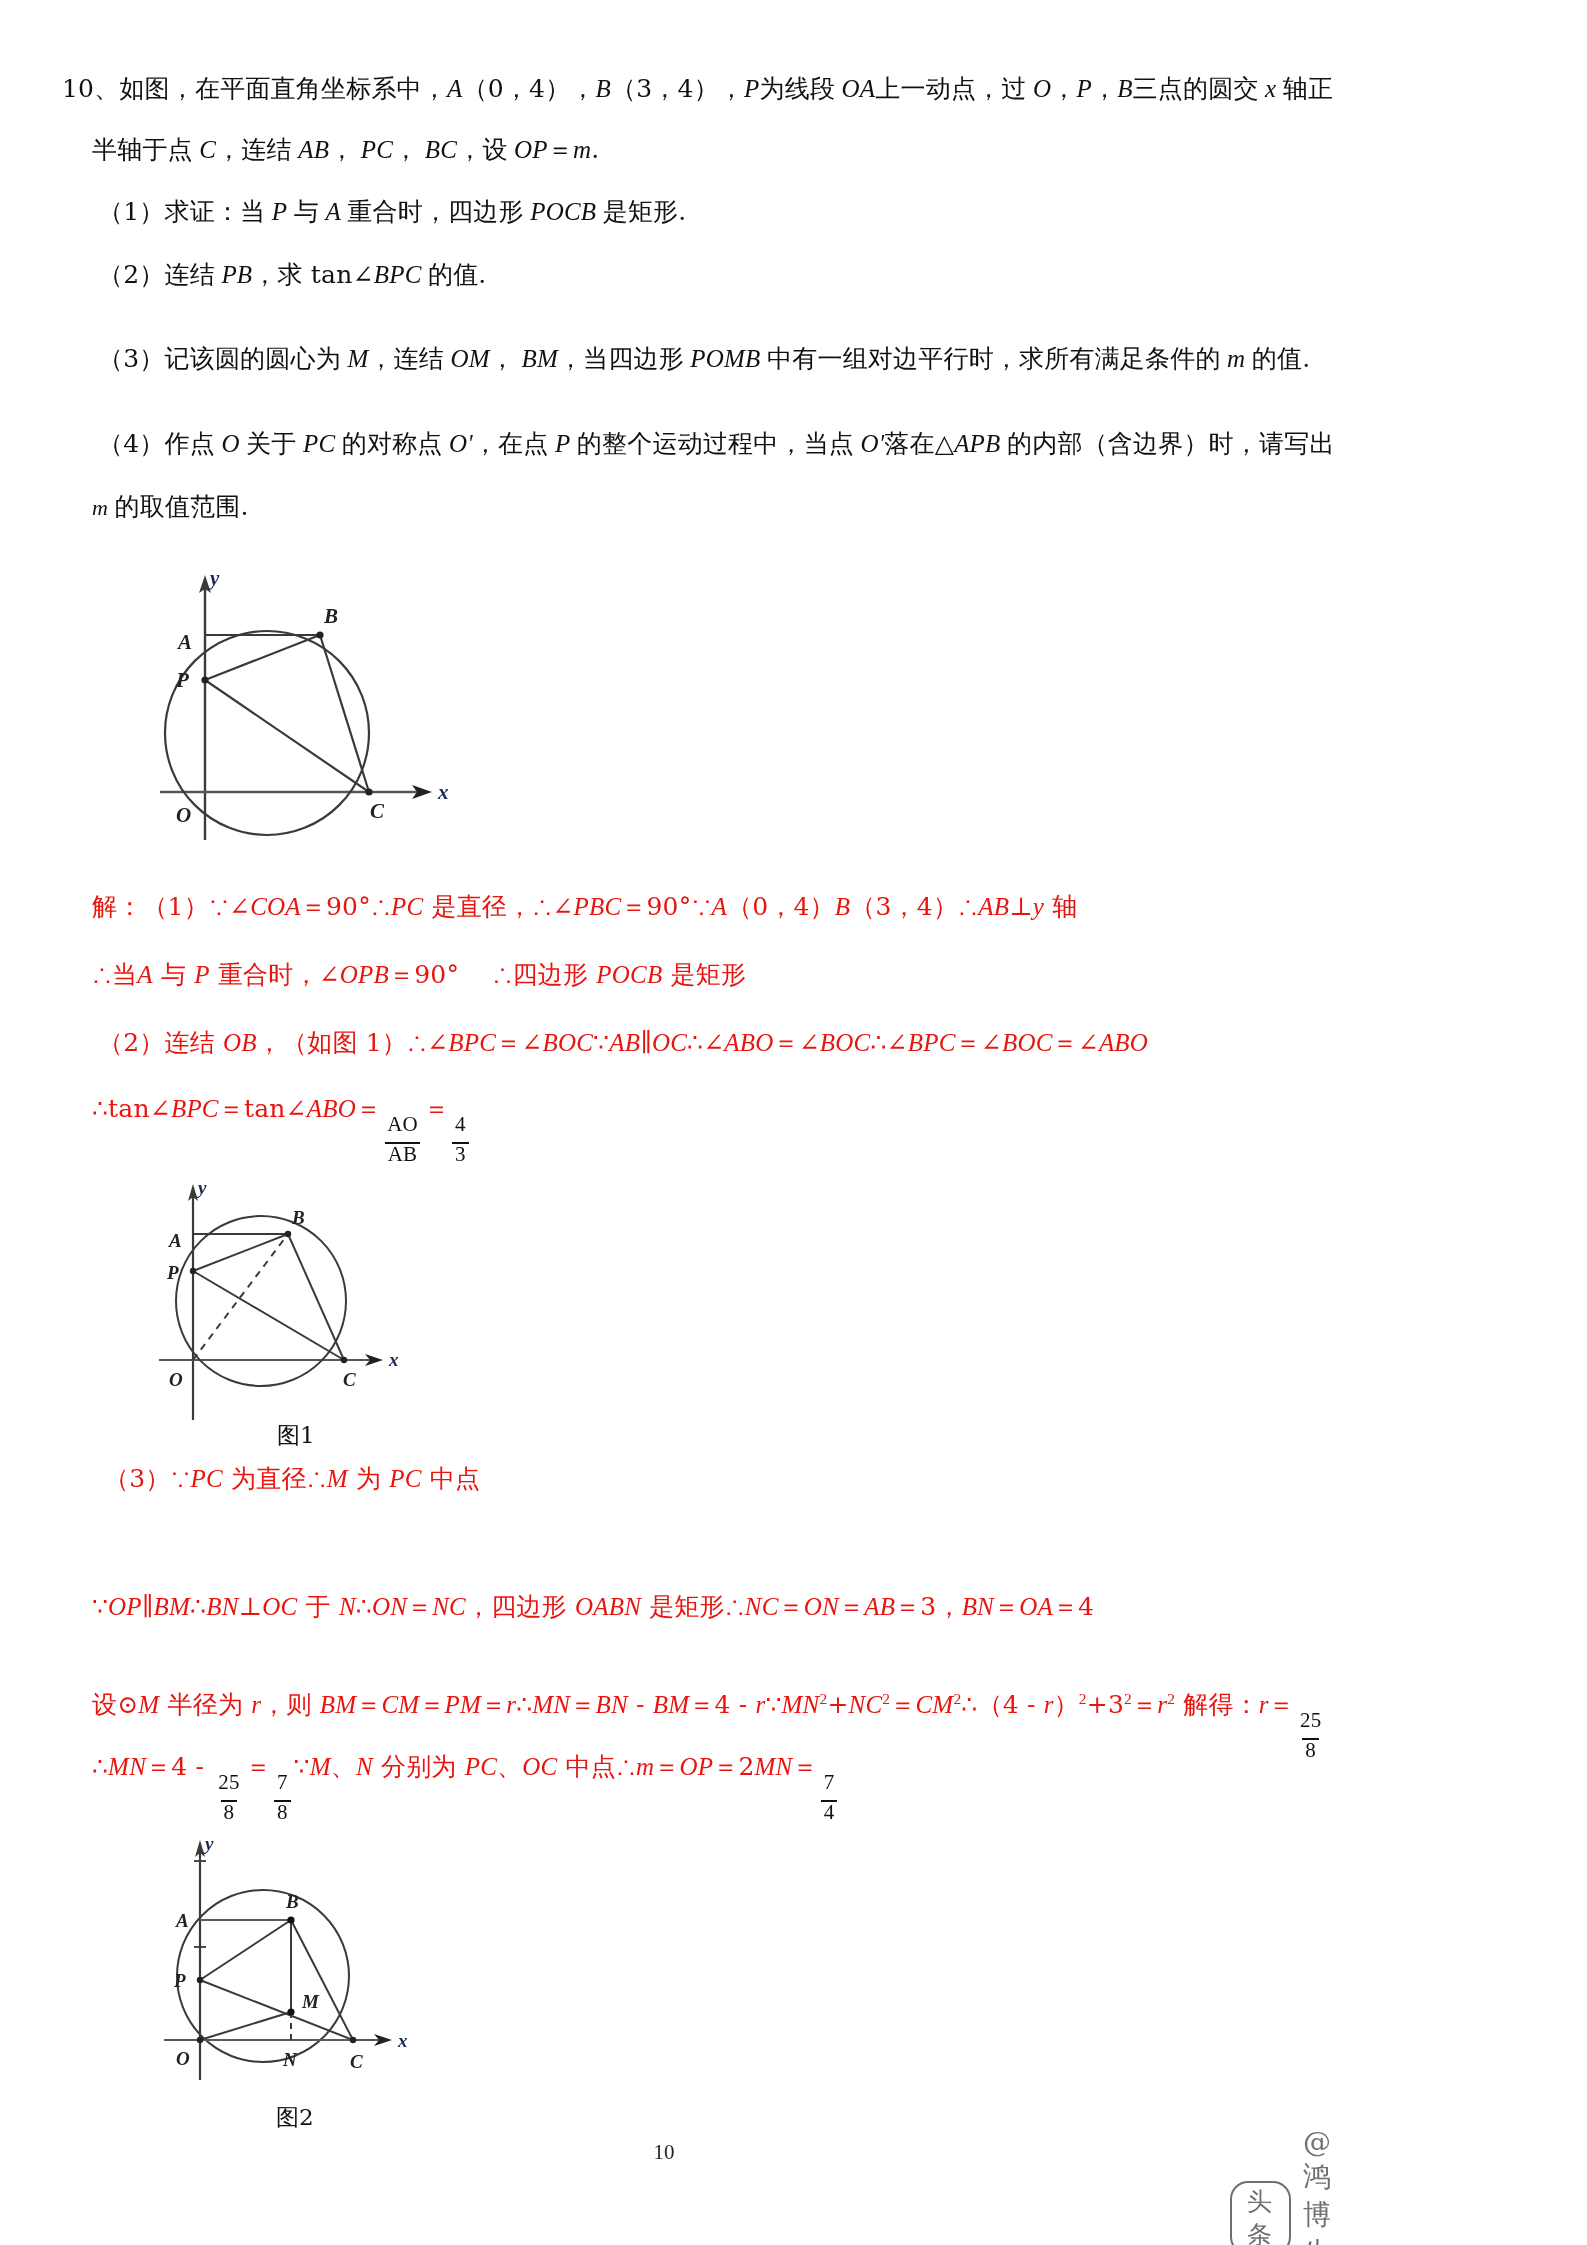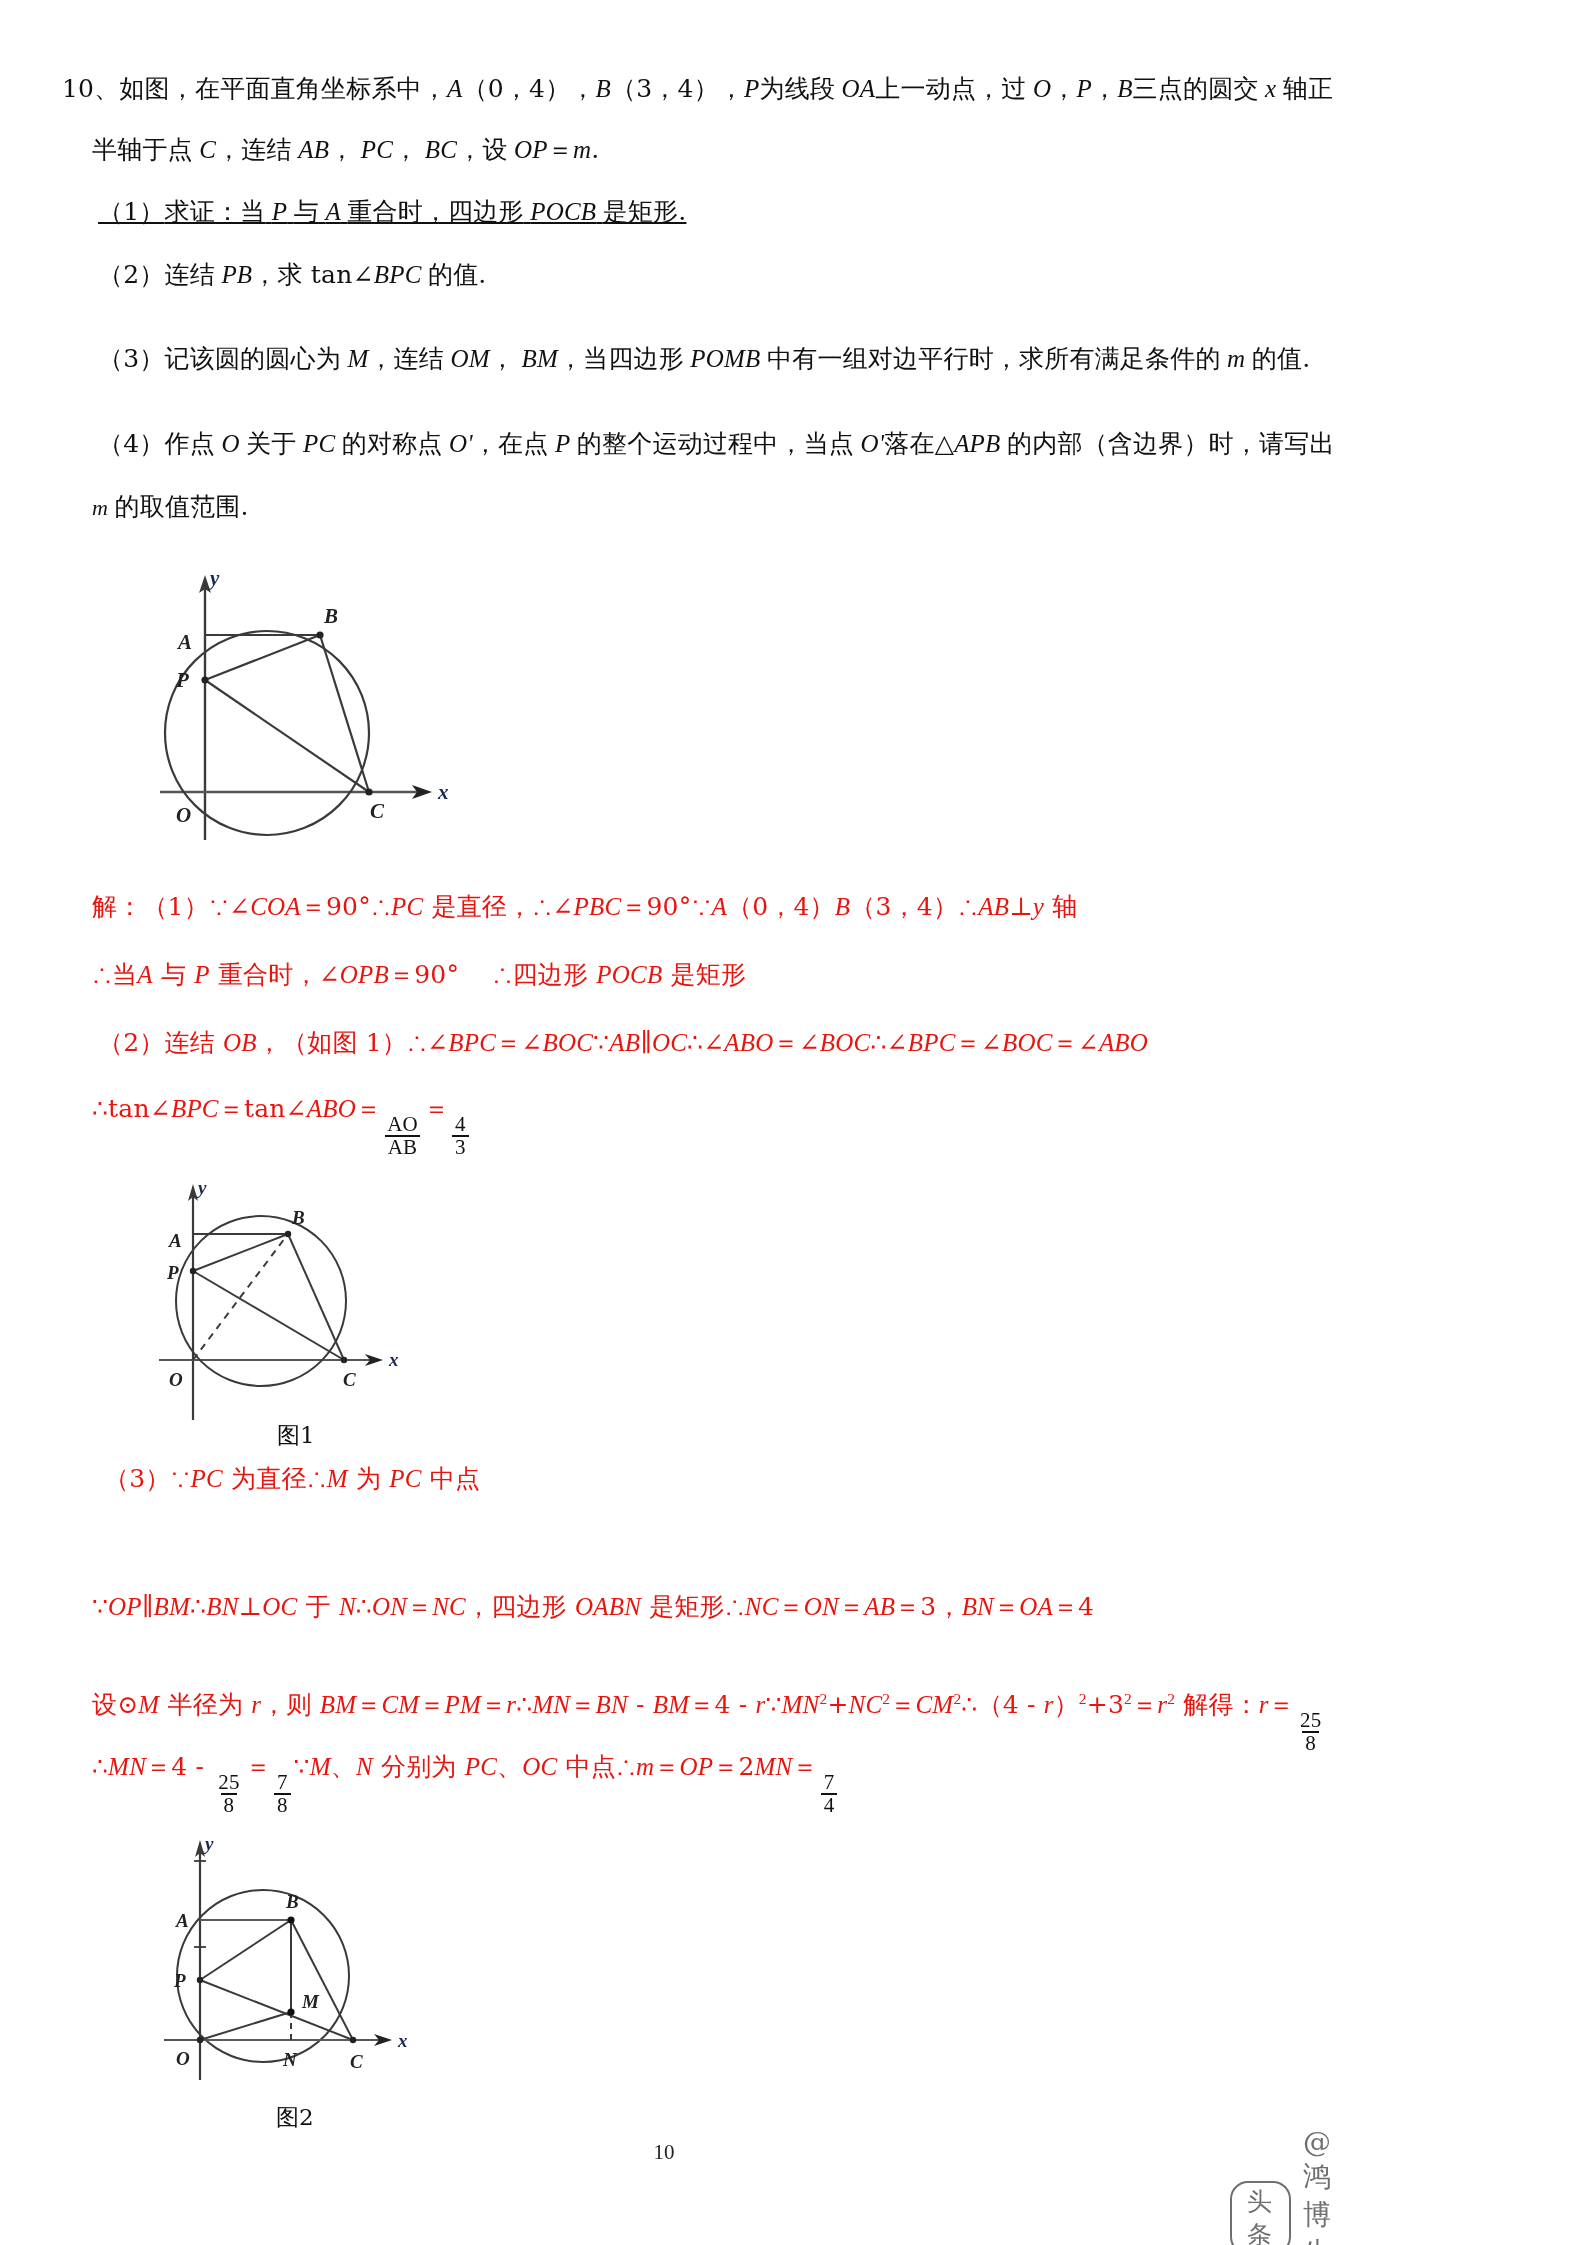--- a/index.html
+++ b/index.html
@@ -20,21 +20,21 @@
   }
   .red{color:#e8150f;}
   .blk{color:#111;}
   .mi{font-style:italic;font-family:"Liberation Serif",serif;}
   .cn{font-family:"DejaVu Serif","Liberation Serif",serif;font-style:normal;}
   .sm{font-size:22px;}
 
   
   .frac{
     display:inline-flex;flex-direction:column;align-items:center;
-    vertical-align:-0.55em;margin:0 3px;line-height:1.0;
+    vertical-align:-0.55em;margin:0 3px;line-height:1.0;gap:7px;
   }
   .frac .num{padding:0 3px;font-size:21px;}
   .frac .den{padding:0 3px;font-size:21px;border-top:2px solid currentColor;}
   .frac.blkf .num,.frac.blkf .den{color:#111;}
   sup.ex{font-size:0.62em;vertical-align:super;}
 
   
   .fig{position:absolute;}
   .figcap{
     position:absolute;font-size:23px;color:#111;
@@ -63,21 +63,21 @@
 <div class="page">
 
   <div class="ln blk" style="left:62px;top:72px;">
     <span class="cn">10、</span><span class="cn">如图，在平面直角坐标系中，</span><span class="mi">A</span><span class="cn">（0，4），</span><span class="mi">B</span><span class="cn">（3，4），</span><span class="mi">P</span><span class="cn">为线段</span> <span class="mi">OA</span><span class="cn">上一动点，过</span> <span class="mi">O</span><span class="cn">，</span><span class="mi">P</span><span class="cn">，</span><span class="mi">B</span><span class="cn">三点的圆交</span> <span class="mi">x</span> <span class="cn">轴正</span>
   </div>
 
   <div class="ln blk" style="left:92px;top:133px;">
     <span class="cn">半轴于点</span> <span class="mi">C</span><span class="cn">，连结</span> <span class="mi">AB</span><span class="cn">，</span> <span class="mi">PC</span><span class="cn">，</span> <span class="mi">BC</span><span class="cn">，设</span> <span class="mi">OP</span><span class="cn">＝</span><span class="mi">m</span><span class="cn">.</span>
   </div>
 
-  <div class="ln blk" style="left:98px;top:195px;text-decoration:underline;">
+  <div class="ln blk" style="left:98px;top:195px;">
     <span class="cn">（1）</span><span class="cn">求证：当</span> <span class="mi">P</span> <span class="cn">与</span> <span class="mi">A</span> <span class="cn">重合时，四边形</span> <span class="mi">POCB</span> <span class="cn">是矩形.</span>
   </div>
 
   <div class="ln blk" style="left:98px;top:258px;">
     <span class="cn">（2）</span><span class="cn">连结</span> <span class="mi">PB</span><span class="cn">，求 tan∠</span><span class="mi">BPC</span> <span class="cn">的值.</span>
   </div>
 
   <div class="ln blk" style="left:98px;top:342px;">
     <span class="cn">（3）</span><span class="cn">记该圆的圆心为</span> <span class="mi">M</span><span class="cn">，连结</span> <span class="mi">OM</span><span class="cn">，</span> <span class="mi">BM</span><span class="cn">，当四边形</span> <span class="mi">POMB</span> <span class="cn">中有一组对边平行时，求所有满足条件的</span> <span class="mi">m</span> <span class="cn">的值.</span>
   </div>

